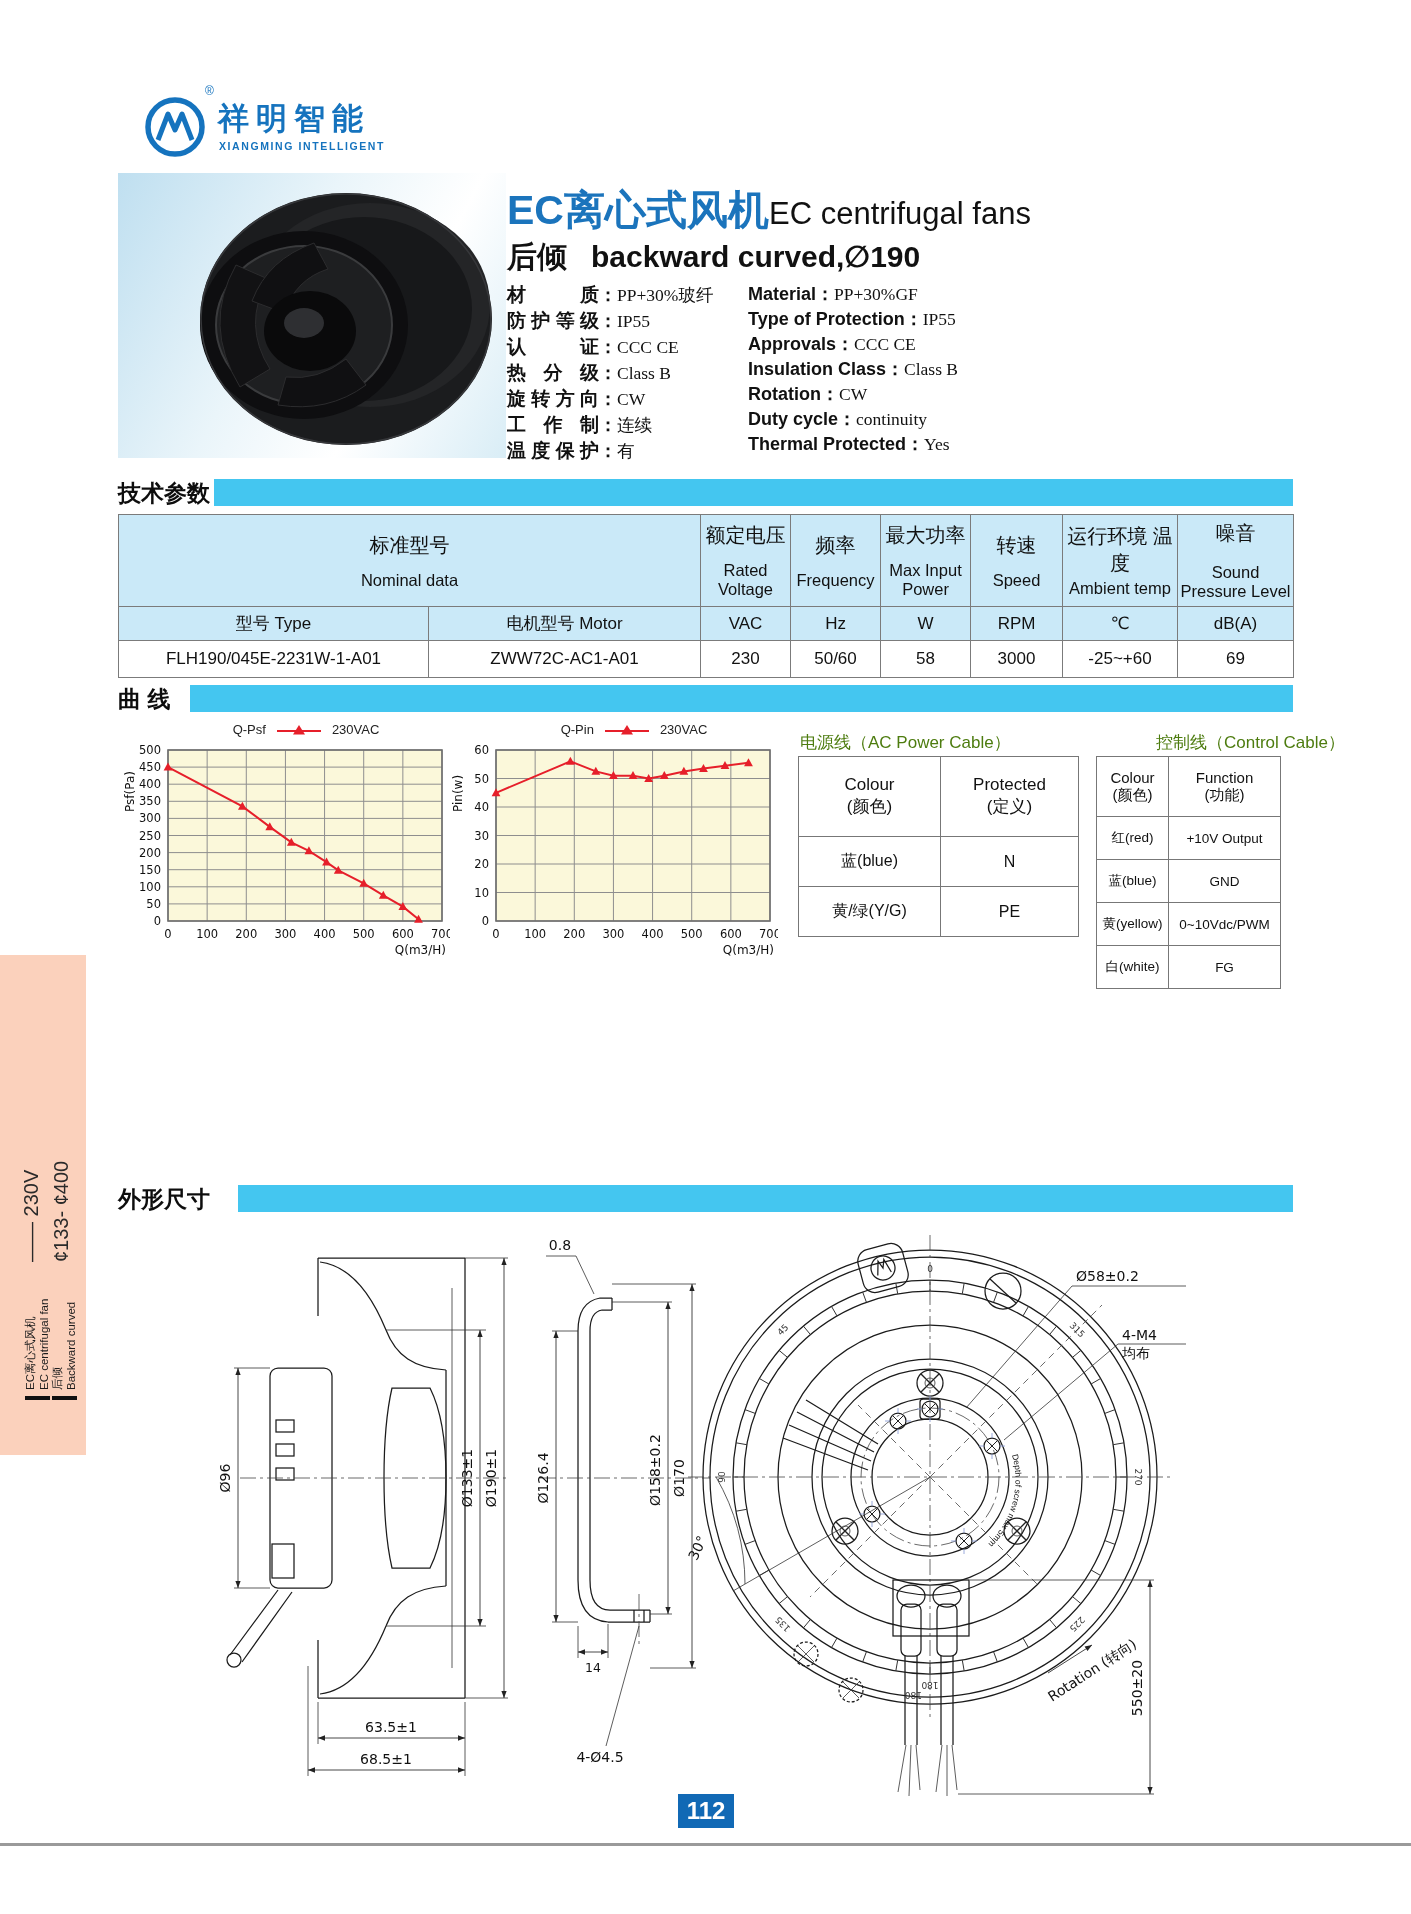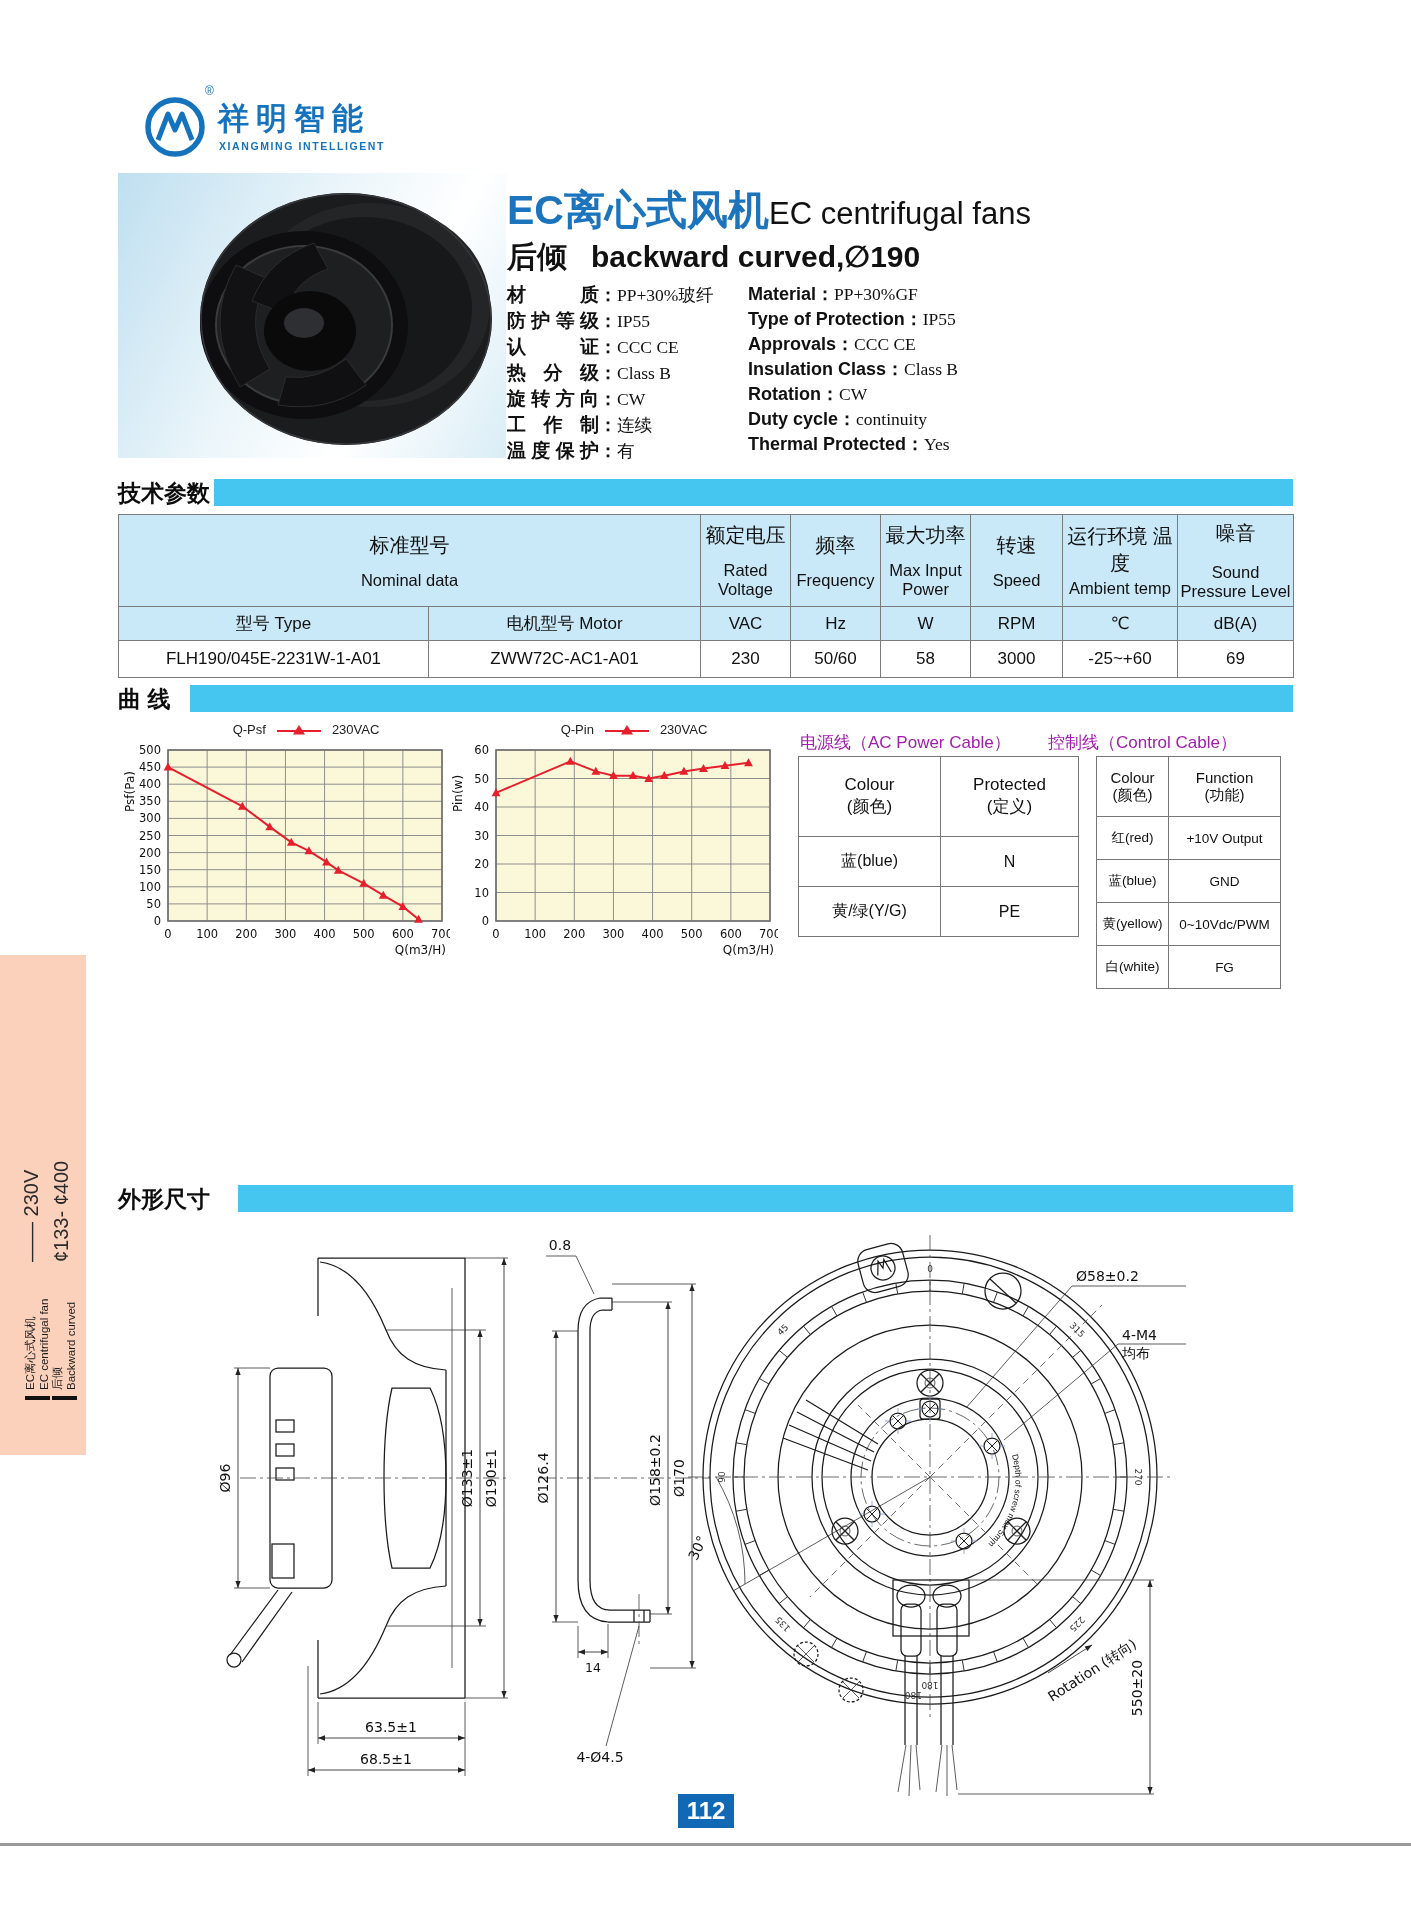--- a/index.html
+++ b/index.html
@@ -28,21 +28,21 @@
   .tt .hd{background:#CAE9F8;}
   .zh1{font-size:20px;}
   .en1{font-size:16.5px;}
   
   .chart{position:absolute;width:330px;height:240px;}
   .legend{position:absolute;top:0;left:42px;right:0;display:flex;justify-content:center;align-items:center;gap:11px;font-size:13px;color:#222;}
   .chartsvg{position:absolute;top:20px;left:0;}
   .tk{font-family:"DejaVu Sans",sans-serif;font-size:11.5px;fill:#101010;}
   .axl{font-family:"DejaVu Sans",sans-serif;font-size:12px;fill:#101010;}
   
-  .cbl-title{font-size:17px;color:#a21caf;}
+  .cbl-title{font-size:17px;color:#4d7c0f;}
   .cbl{font-size:16px;text-align:center;}
   .cbl td{border:1.5px solid #777;}
   .cbl-h{font-size:17px;}
   .ctl{font-size:13.5px;text-align:center;}
   .ctl td{border:1.5px solid #777;}
   
   .oln{stroke:#1b1b1b;stroke-width:1.25;fill:none;}
   .thin{stroke:#333;stroke-width:.8;fill:none;}
   .dl{stroke:#333;stroke-width:.9;fill:none;}
   .cl{stroke:#444;stroke-width:.8;fill:none;stroke-dasharray:16 4 3 4;}
@@ -338,21 +338,21 @@
           <td>蓝(blue)</td>
           <td>N</td>
         </tr>
     <tr style="height:50px;">
           <td>黄/绿(Y/G)</td>
           <td>PE</td>
         </tr>
   </tbody>
     </table>
 
-  <div class="abs cbl-title" style="left:1048px;top:731px;">控制线（Control Cable）</div>
+  <div class="abs cbl-title" style="left:1156px;top:731px;">控制线（Control Cable）</div>
   <table class="ctl abs" style="left:1096px;top:756px;">
     <colgroup>
         <col style="width:72px">
         <col style="width:112px">
       </colgroup>
     <tbody>
         <tr style="height:60px;">
       <td>
             <div style="font-size:15px;">Colour</div>
             <div style="font-size:15px;">(颜色)</div>

